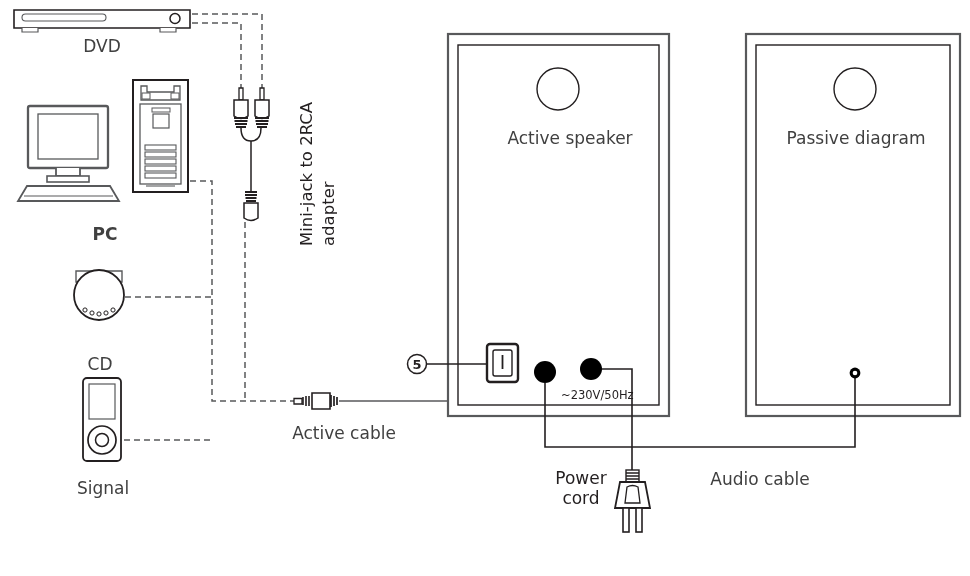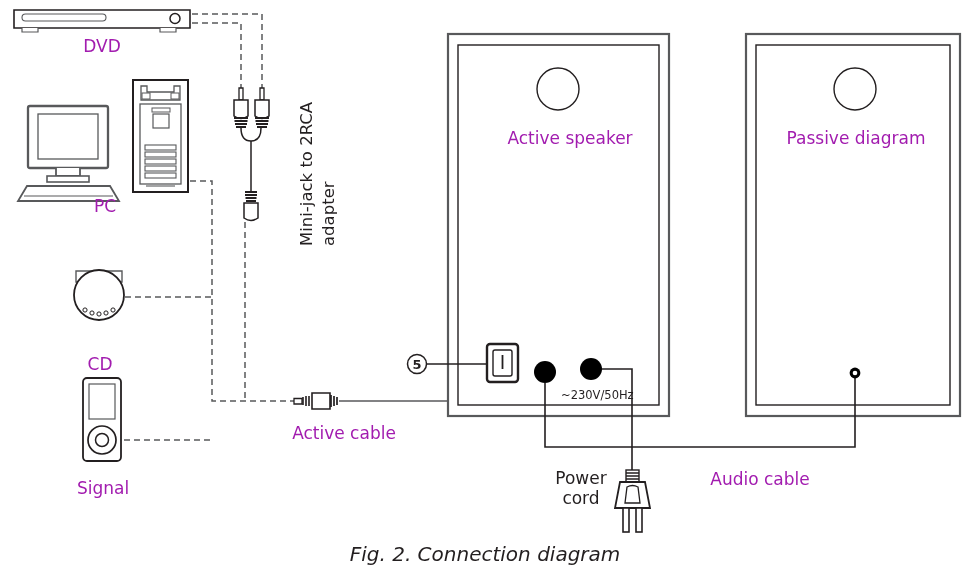--- a/index.html
+++ b/index.html
@@ -4,21 +4,21 @@
 <style>
   html,body{margin:0;padding:0;}
   body{
     width:970px;height:576px;background:#ffffff;overflow:hidden;
     font-family:"DejaVu Sans","Liberation Sans",sans-serif;
     color:#1a1a1a;position:relative;
   }
   #diagram-root{position:absolute;inset:0;}
   svg.canvas{position:absolute;left:0;top:0;width:970px;height:576px;}
 
-  .lbl{position:absolute;font-size:17px;color:#a21caf;white-space:nowrap;}
+  .lbl{position:absolute;font-size:17px;color:#404040;white-space:nowrap;}
   .lbl-c{transform:translateX(-50%);text-align:center;}
   .small-lbl{position:absolute;font-size:11.5px;font-weight:normal;color:#231f20;white-space:nowrap;}
   .rot-lbl{
     position:absolute;font-size:16.5px;color:#231f20;white-space:nowrap;
     transform-origin:0 0;transform:rotate(-90deg);
   }
   .caption{
     position:absolute;left:485px;top:542px;transform:translateX(-50%);
     font-size:20px;font-style:italic;color:#231f20;white-space:nowrap;
     font-family:"DejaVu Sans","Liberation Sans",sans-serif;
@@ -181,21 +181,21 @@
       <path d="M627 487 Q632.5 484 638 487 L640 503 L625 503 Z" fill="#fff" stroke="#231f20" stroke-width="1.3"></path>
 
       <rect x="623" y="508" width="6" height="24" fill="#fff" stroke="#231f20" stroke-width="1.6"></rect>
       <rect x="636" y="508" width="6" height="24" fill="#fff" stroke="#231f20" stroke-width="1.6"></rect>
     </g>
 
   </svg>
 
   <div class="lbl lbl-c" style="left:102px;top:36px;">DVD</div>
 
-  <div class="lbl lbl-c" style="left:105px;top:196px;">PC</div>
+  <div class="lbl lbl-c" style="left:105px;top:224px;font-weight:bold;">PC</div>
 
   <div class="lbl lbl-c" style="left:100px;top:330px;margin-top:24px;">CD</div>
 
   <div class="lbl lbl-c" style="left:103px;top:478px;">Signal</div>
 
   <div class="rot-lbl" style="left:297px;top:246px;">Mini-jack to 2RCA</div>
   <div class="rot-lbl" style="left:319px;top:246px;">adapter</div>
 
   <div class="lbl lbl-c" style="left:344px;top:423px;">Active cable</div>
 
@@ -205,15 +205,14 @@
 
   <div class="small-lbl" style="left:561px;top:388px;">~230V/50Hz</div>
 
   <div class="two-line" style="left:545px;top:468px;width:72px;">
     <div>Power</div>
     <div>cord</div>
   </div>
 
   <div class="lbl lbl-c" style="left:760px;top:469px;">Audio cable</div>
 
-  <div class="caption">Fig. 2. Connection diagram</div>
 
 </div>
 
 </body></html>

